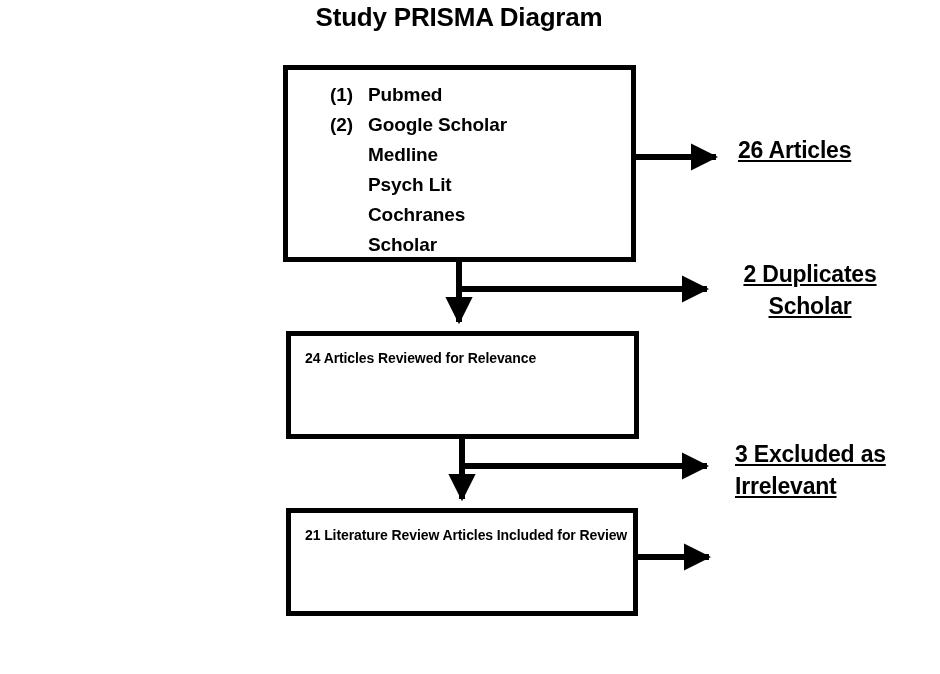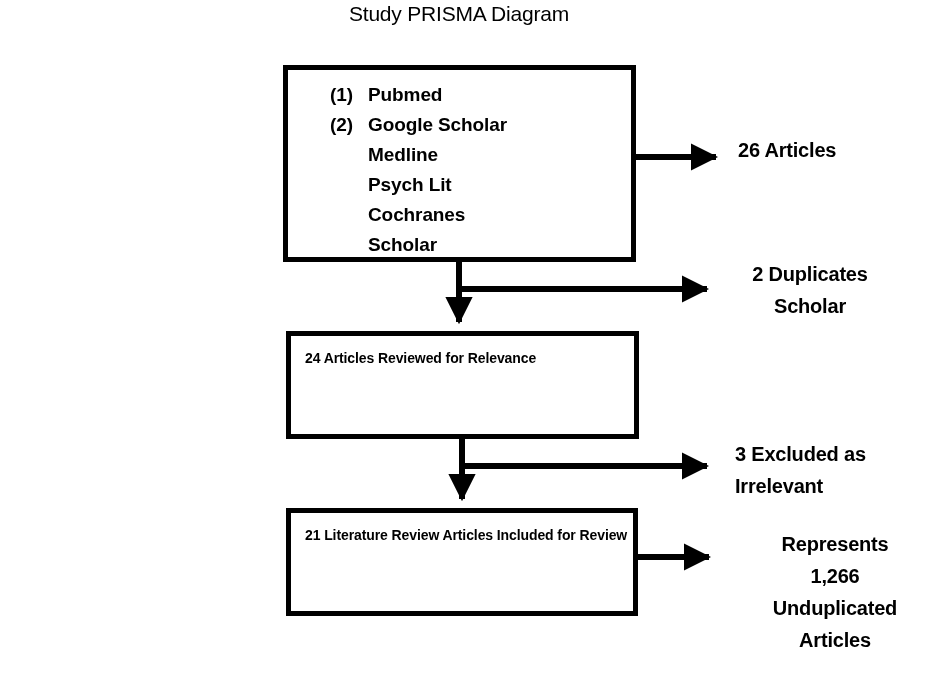--- a/index.html
+++ b/index.html
@@ -35,22 +35,22 @@
     pointer-events: none;
   }
 
   
   .diagram-title {
     position: absolute;
     left: 283px;
     top: 2px;
     width: 352px;
     text-align: center;
-    font-size: 21px;
-    font-weight: normal;
+    font-size: 26px;
+    font-weight: bold;
     letter-spacing: -0.2px;
     white-space: nowrap;
   }
 
   
   .prisma-box {
     position: absolute;
     box-sizing: border-box;
     background: #ffffff;
     border: 5px solid #000000;
@@ -88,25 +88,26 @@
     font-size: 19px;
     font-weight: bold;
     line-height: 30px;
     letter-spacing: -0.1px;
     white-space: nowrap;
   }
 
   
   .side-label {
     position: absolute;
-    font-size: 20px;
+    font-size: 23px;
     font-weight: bold;
     line-height: 32px;
     letter-spacing: -0.2px;
     white-space: nowrap;
+    text-decoration: underline;
   }
   #label-retrieved  { left: 738px; top: 134px; text-align: left; }
   #label-duplicates { left: 710px; top: 258px; width: 200px; text-align: center; }
   #label-excluded   { left: 735px; top: 438px; width: 200px; text-align: left; }
   #label-represents { left: 735px; top: 528px; width: 200px; text-align: center; }
   .side-label .line { display: block; }
 </style>
 </head>
 <body>
 
@@ -180,20 +181,14 @@
   <div class="side-label" id="label-duplicates">
     <span class="line">2 Duplicates</span>
     <span class="line">Scholar</span>
   </div>
 
   <div class="side-label" id="label-excluded">
     <span class="line">3 Excluded as</span>
     <span class="line">Irrelevant</span>
   </div>
 
-  <div class="side-label" id="label-represents">
-    <span class="line">Represents</span>
-    <span class="line">1,266</span>
-    <span class="line">Unduplicated</span>
-    <span class="line">Articles</span>
-  </div>
 
 </div>
 
 </body></html>

